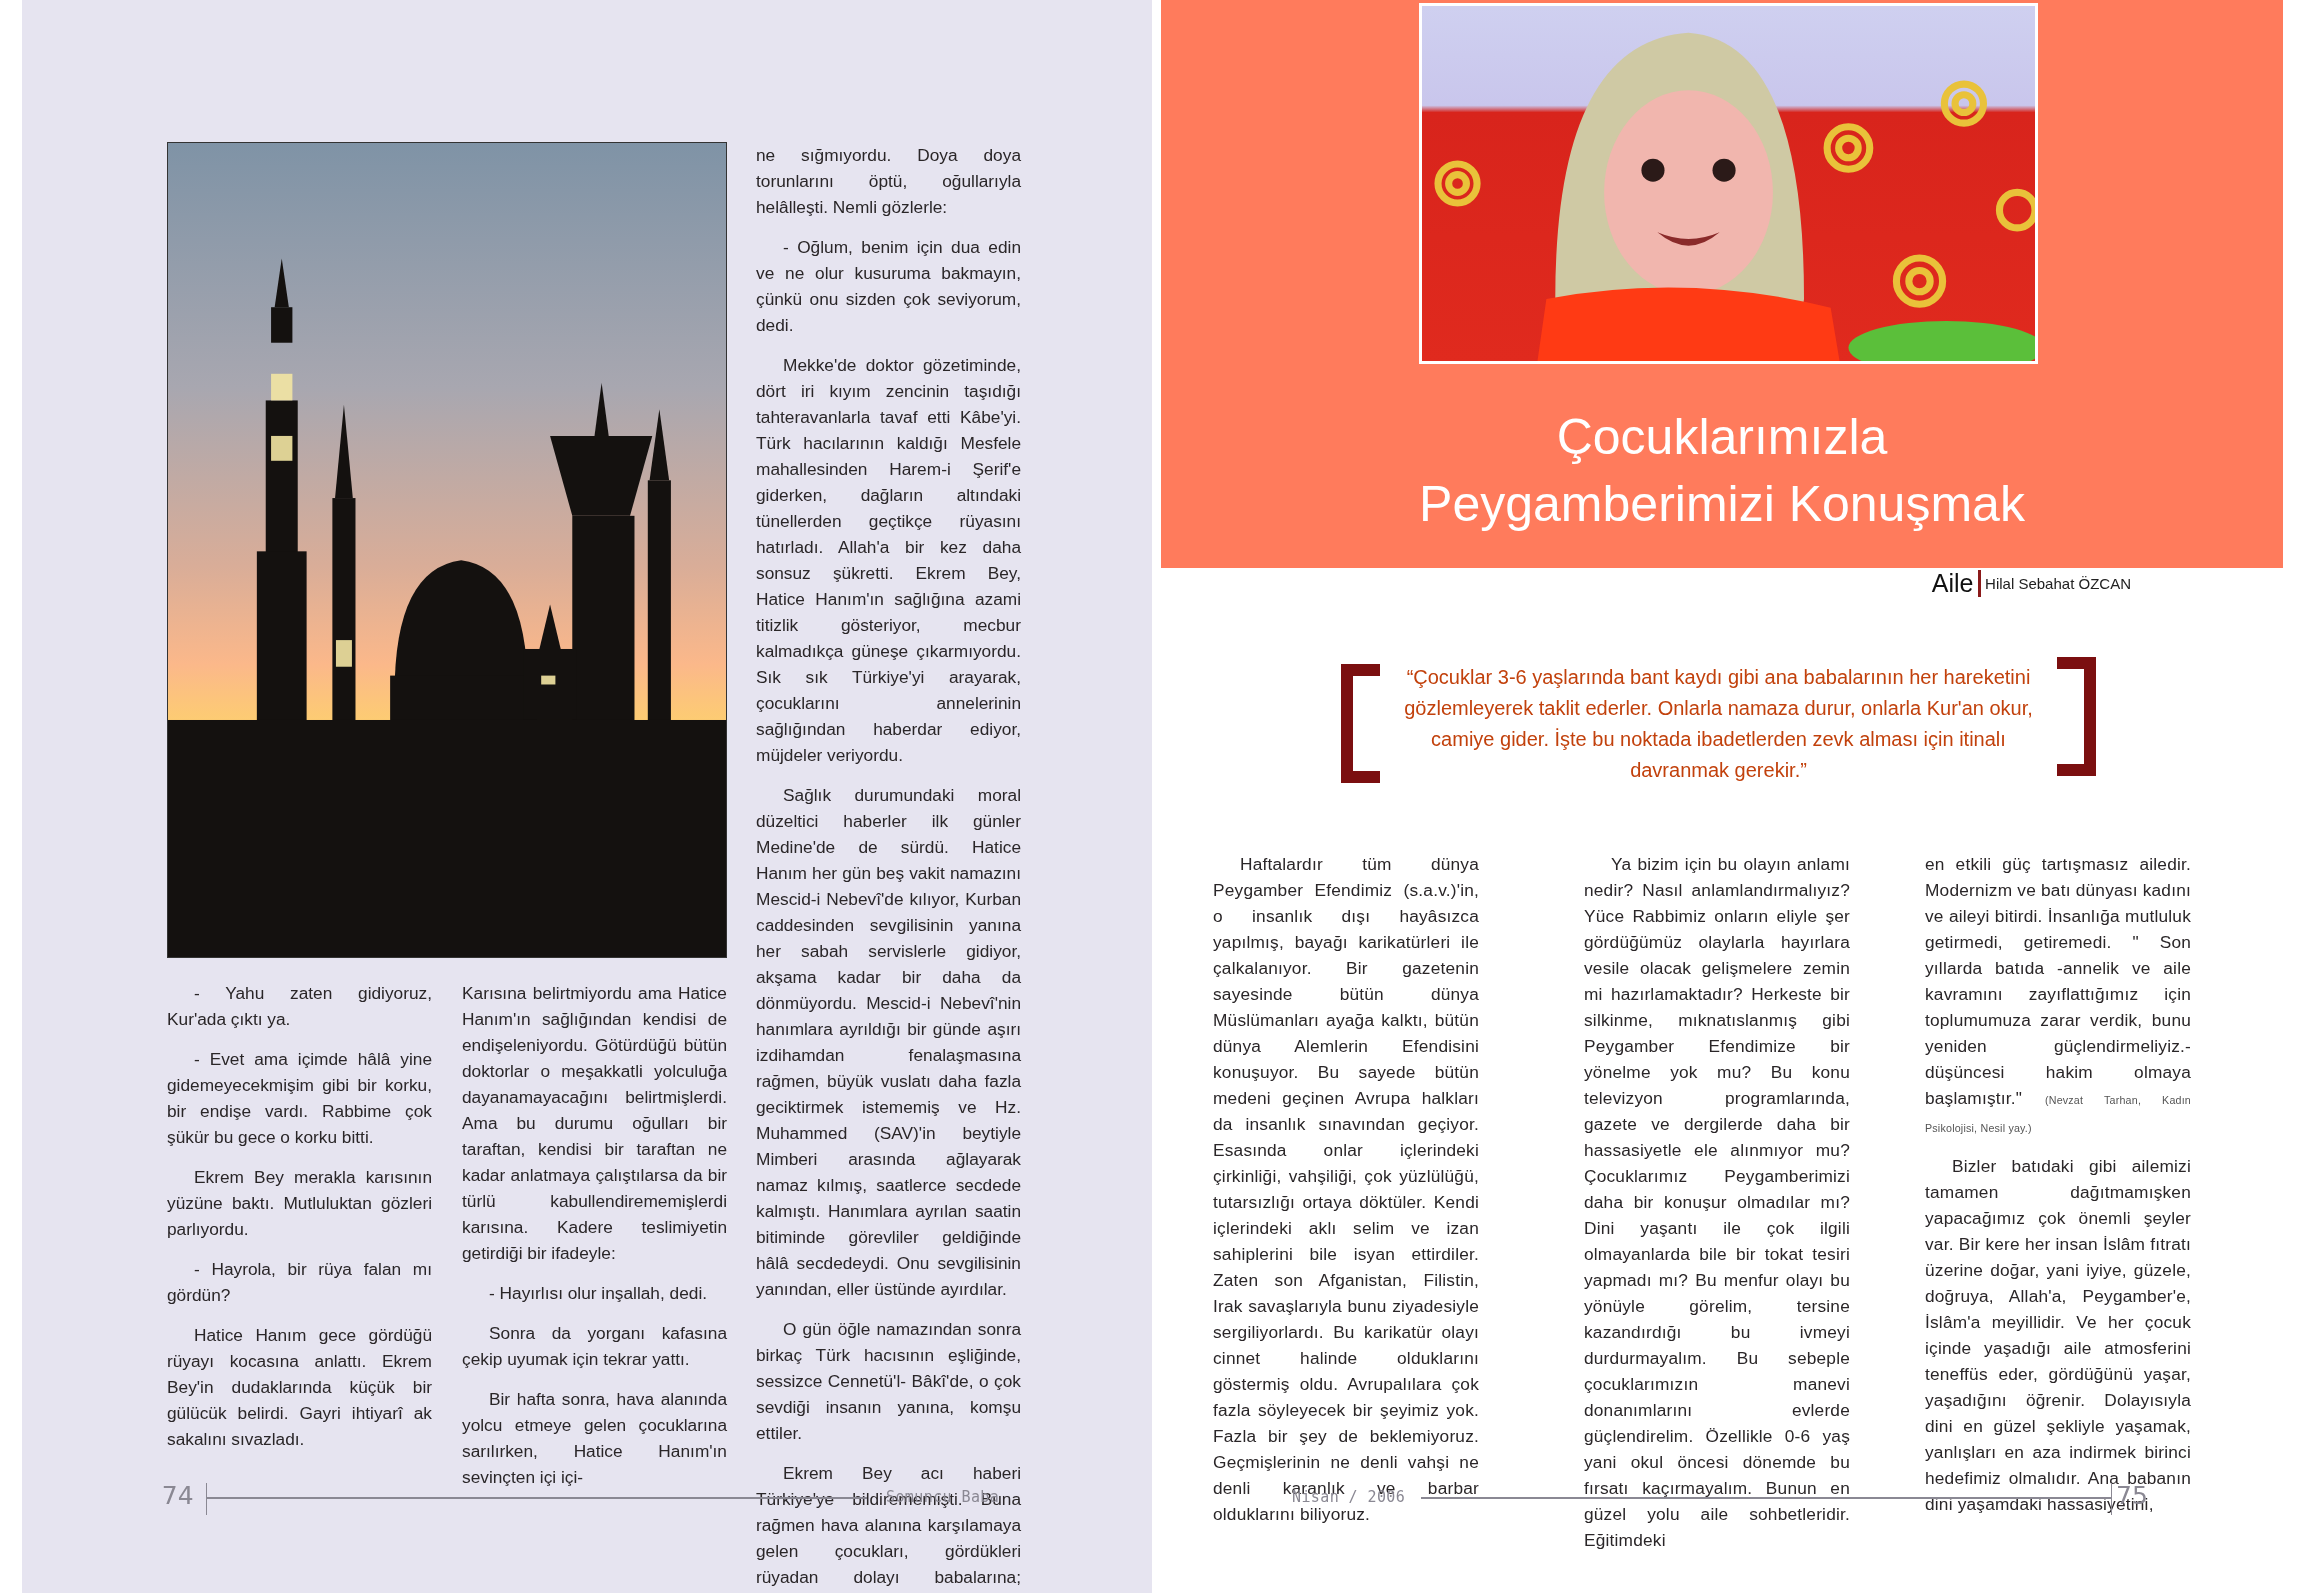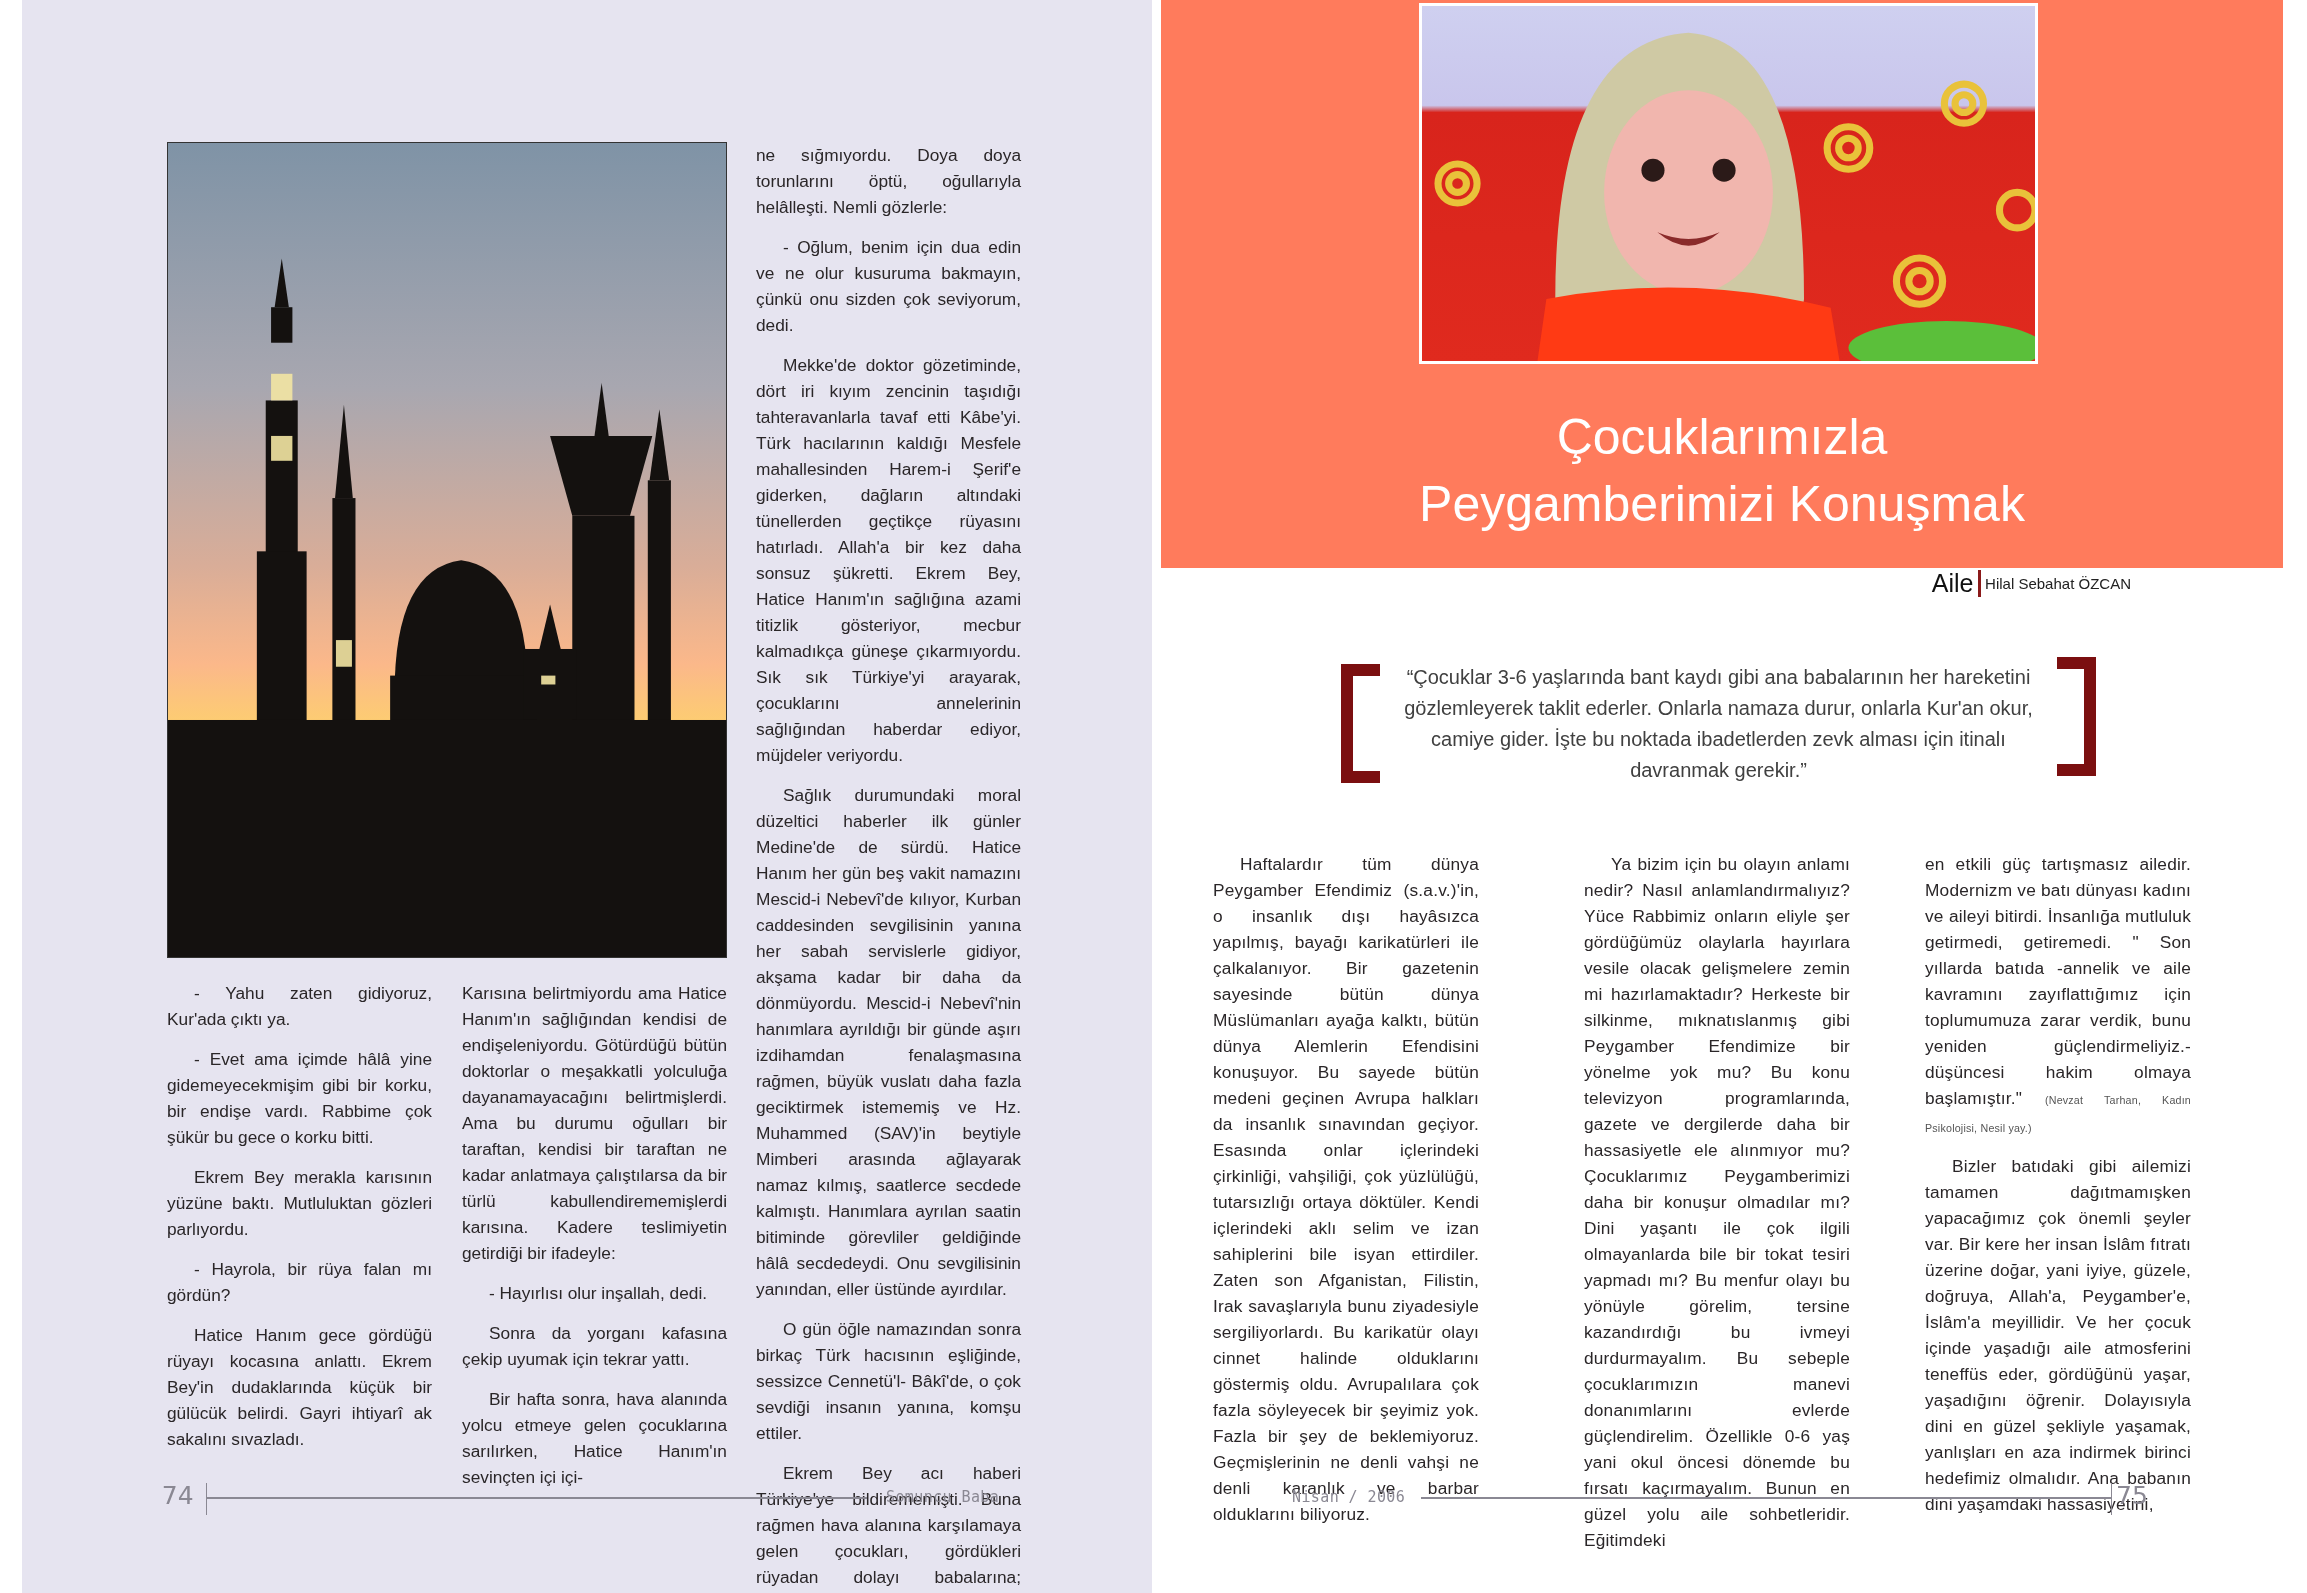--- a/index.html
+++ b/index.html
@@ -74,21 +74,21 @@
   }
   .bracket {
     position:absolute; top:0; width:39px; height:119px;
     border:12.4px solid #7b0f10; box-sizing:border-box;
   }
   .bracket.left { left:0; border-right:none; top:7px; }
   .bracket.right { right:0; border-left:none; top:0; }
   .quote-text {
     position:absolute; left:53px; right:53px; top:5.3px;
     text-align:center; font-family:"Liberation Sans", sans-serif;
-    font-size:20px; line-height:31px; color:#404040;
+    font-size:20px; line-height:31px; color:#c2410c;
   }
 
   .footer { position:absolute; top:1481px; height:36px; }
   .footer-line { position:absolute; height:1.8px; background:#8a8893; top:16px; }
   .footer .pagenum { position:absolute; top:0; font-size:25px; color:#8a8893; font-family:"DejaVu Sans", sans-serif; }
   .footer .tick { position:absolute; width:0.9px; height:32px; background:#8a8893; top:1.8px; }
   .footer .label { position:absolute; top:7px; font-size:15px; color:#8a8893; font-family:"DejaVu Sans Mono", monospace; letter-spacing:0.4px; }
 </style>
 </head>
 <body>

